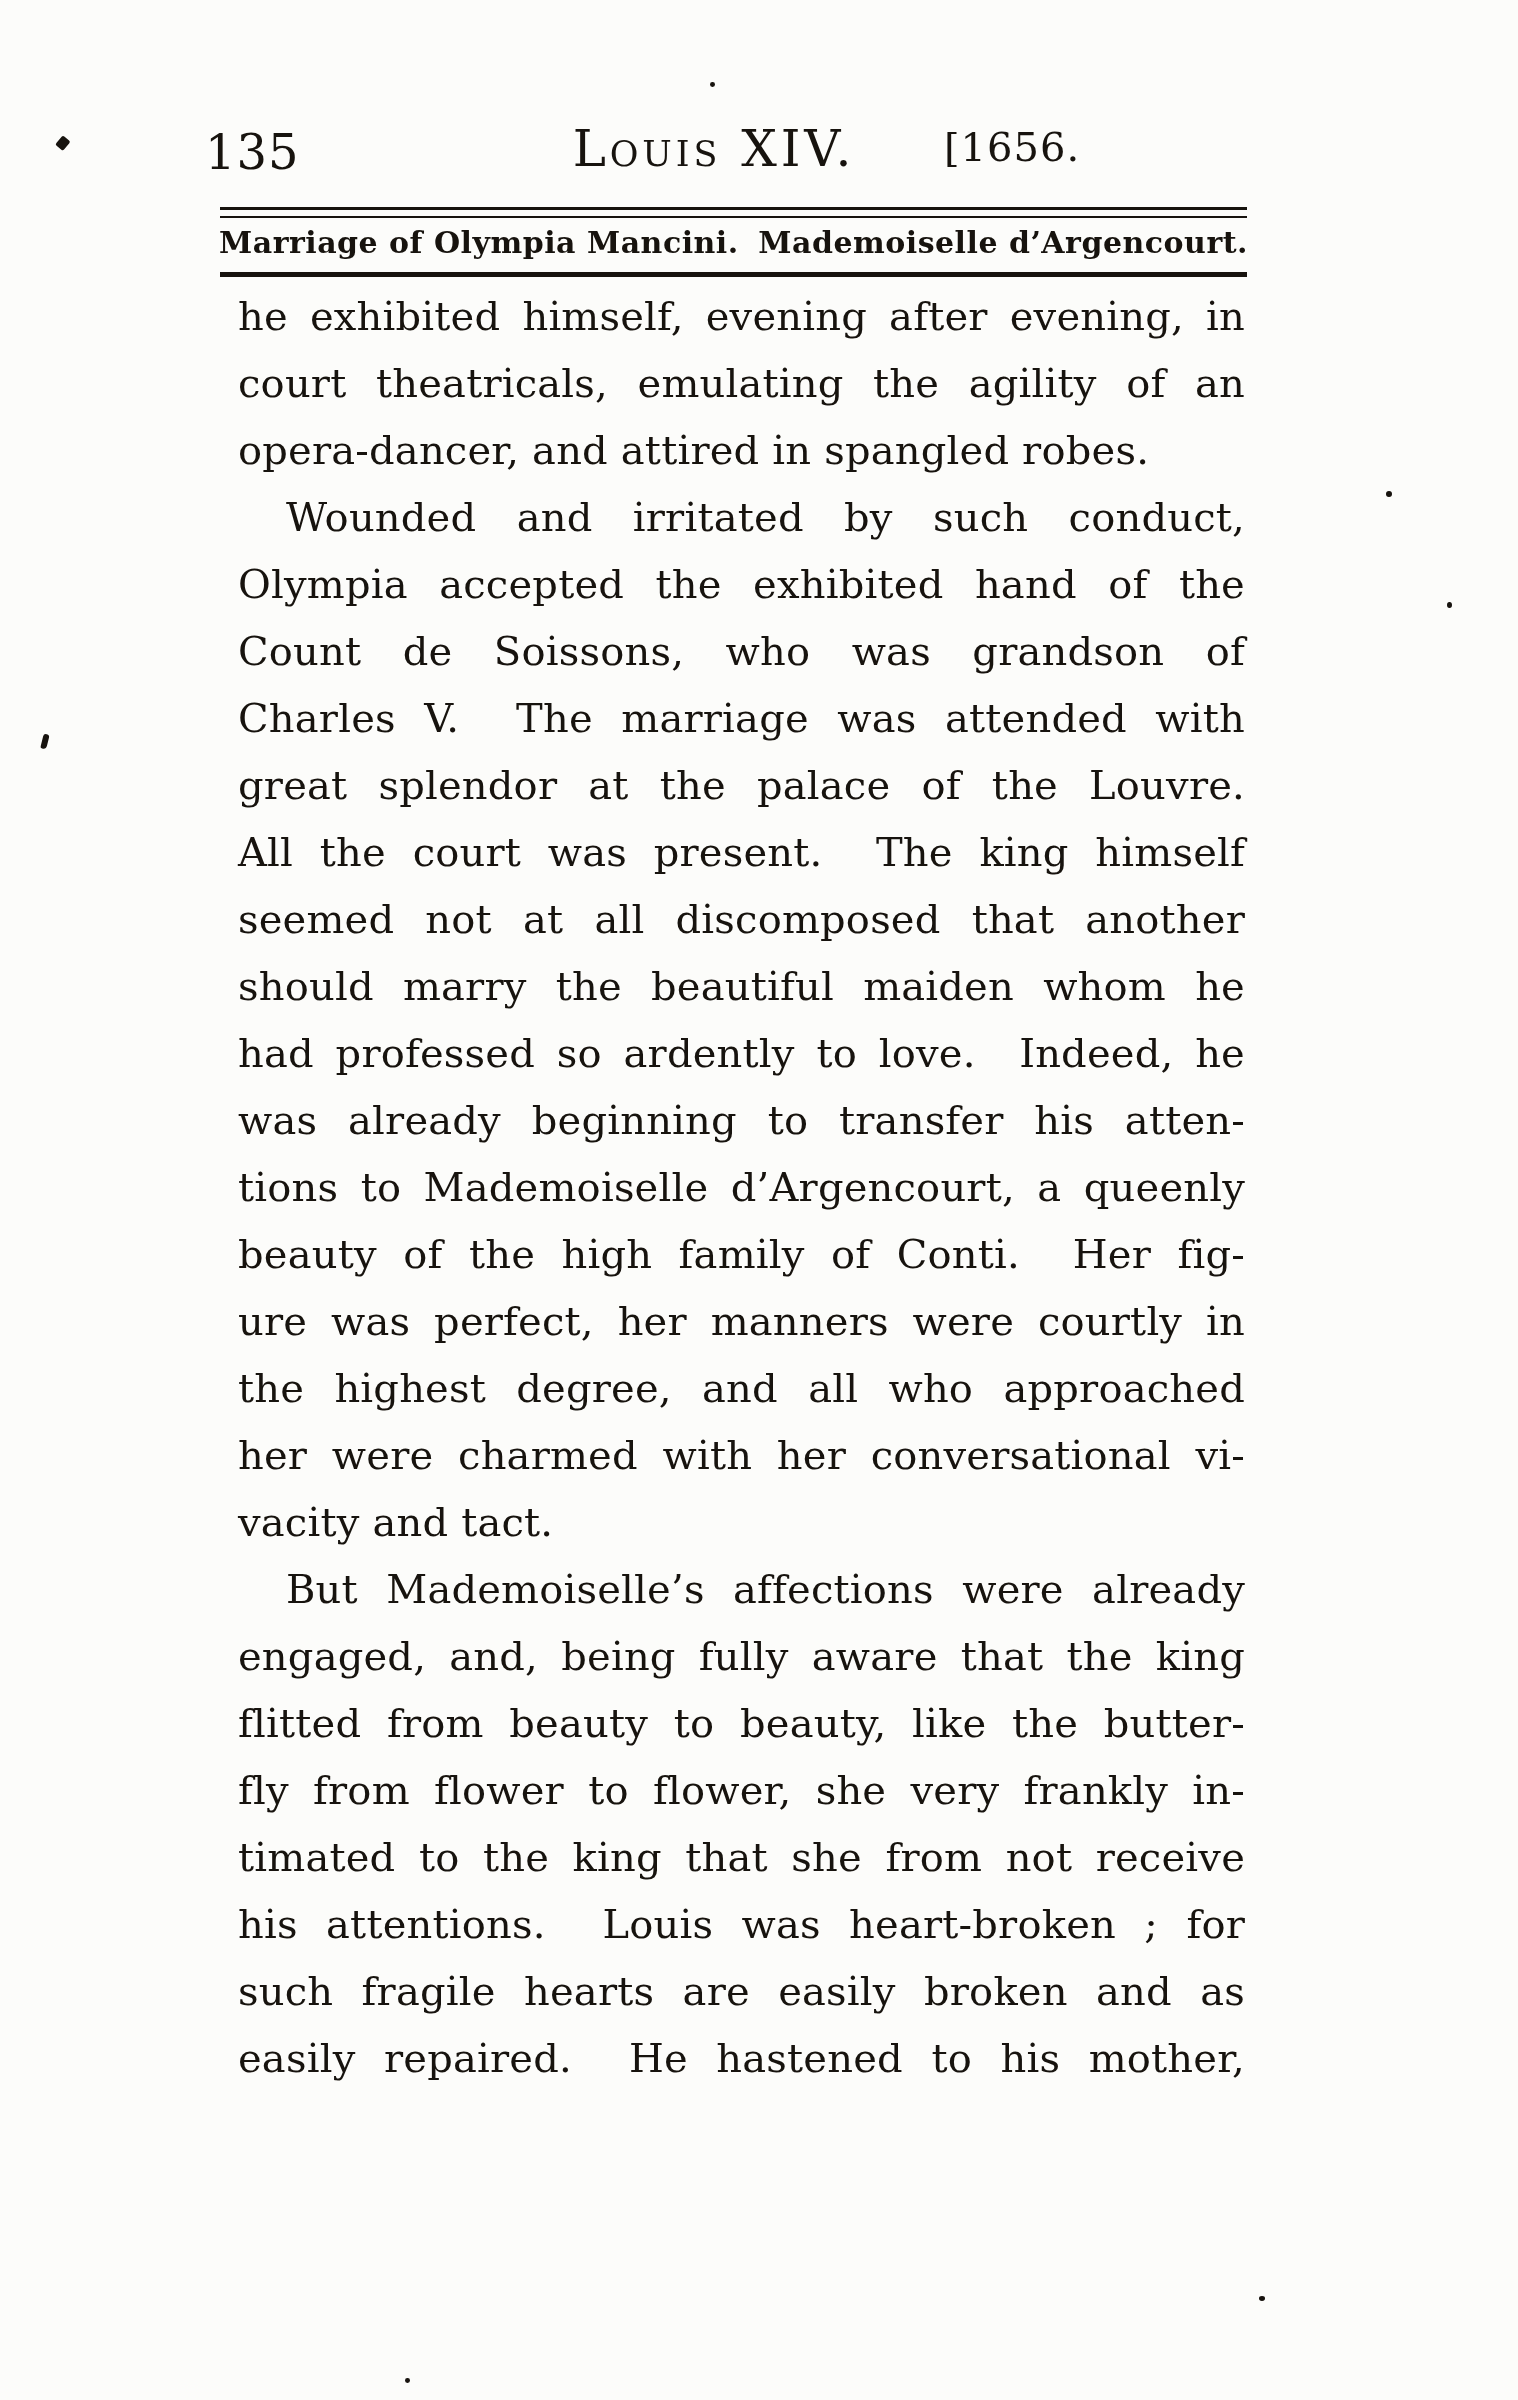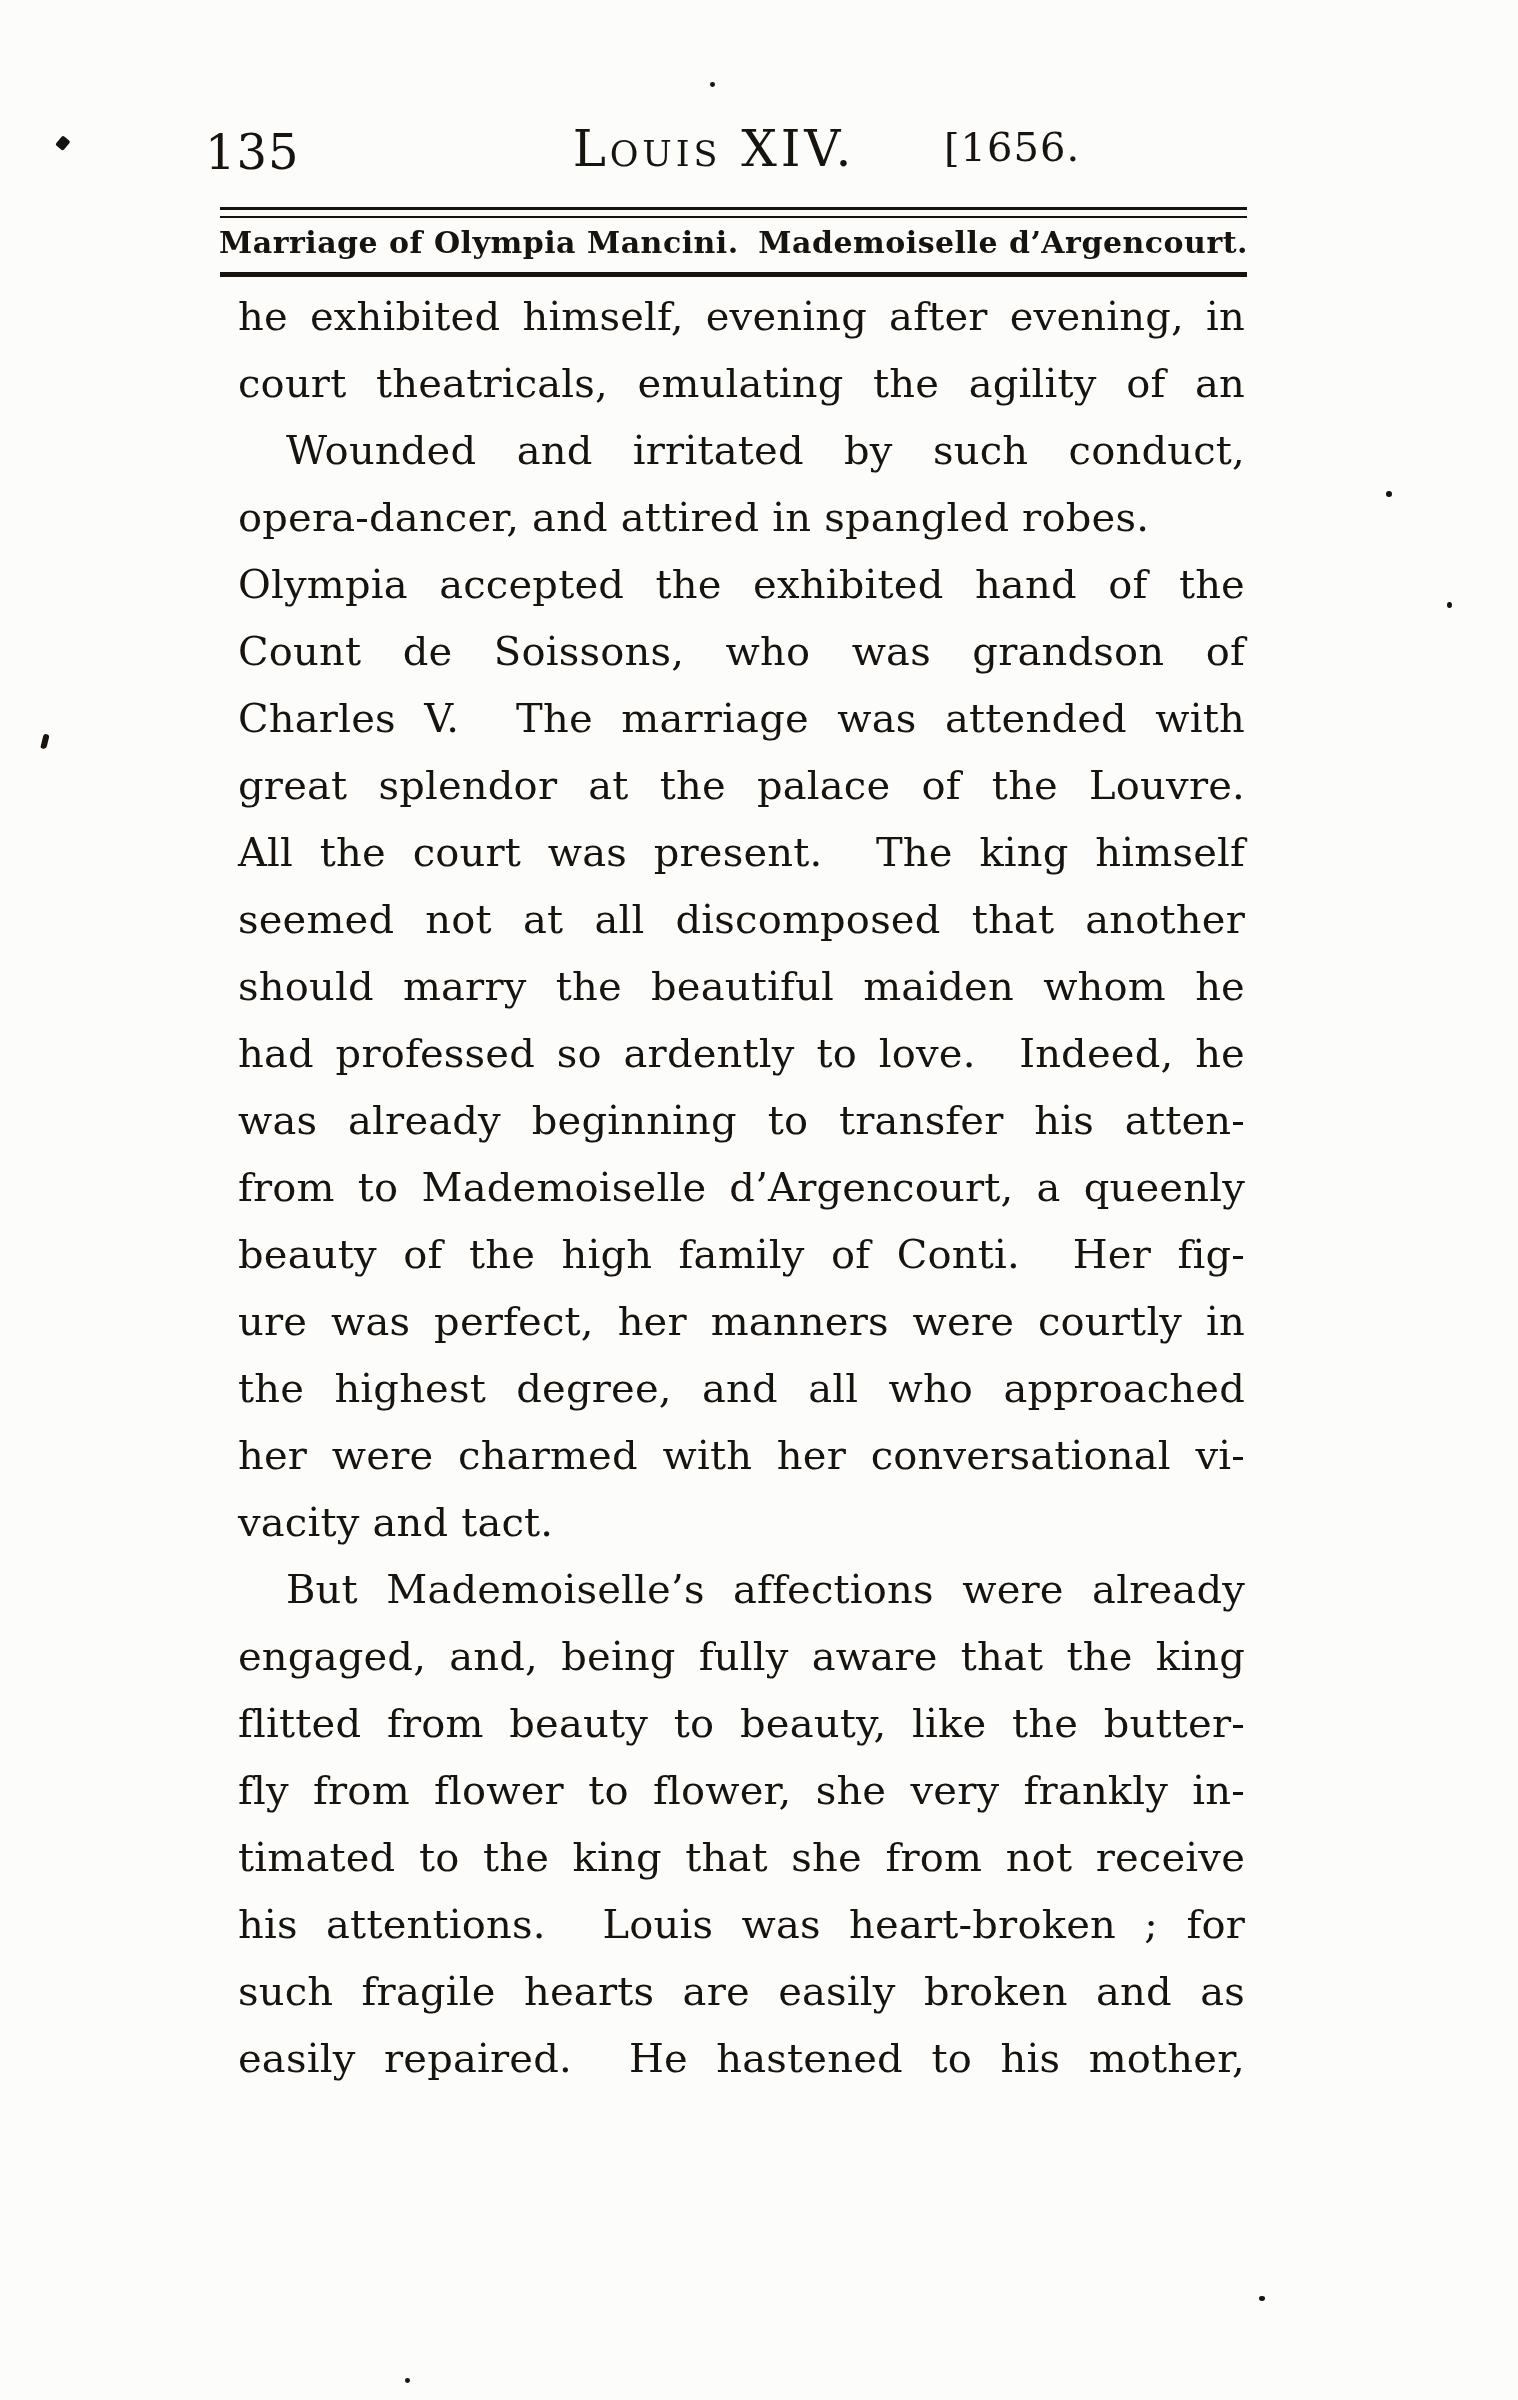--- a/index.html
+++ b/index.html
@@ -122,32 +122,32 @@
   <div class="rule-double"></div>
 
   <span class="running-head left">Marriage of Olympia Mancini.</span>
   <span class="running-head right">Mademoiselle d’Argencourt.</span>
 
   <div class="rule-single"></div>
 
   <main class="body-text">
       <div class="line">he exhibited himself, evening after evening, in</div>
       <div class="line">court theatricals, emulating the agility of an</div>
+      <div class="line no-just">opera-dancer, and attired in spangled robes.</div>
       <div class="line indent">Wounded and irritated by such conduct,</div>
-      <div class="line no-just">opera-dancer, and attired in spangled robes.</div>
       <div class="line">Olympia accepted the exhibited hand of the</div>
       <div class="line">Count de Soissons, who was grandson of</div>
       <div class="line">Charles V.&nbsp; The marriage was attended with</div>
       <div class="line">great splendor at the palace of the Louvre.</div>
       <div class="line">All the court was present.&nbsp; The king himself</div>
       <div class="line">seemed not at all discomposed that another</div>
       <div class="line">should marry the beautiful maiden whom he</div>
       <div class="line">had professed so ardently to love.&nbsp; Indeed, he</div>
       <div class="line">was already beginning to transfer his atten-</div>
-      <div class="line">from to Mademoiselle d’Argencourt, a queenly</div>
+      <div class="line">tions to Mademoiselle d’Argencourt, a queenly</div>
       <div class="line">beauty of the high family of Conti.&nbsp; Her fig-</div>
       <div class="line">ure was perfect, her manners were courtly in</div>
       <div class="line">the highest degree, and all who approached</div>
       <div class="line">her were charmed with her conversational vi-</div>
       <div class="line no-just">vacity and tact.</div>
       <div class="line indent">But Mademoiselle’s affections were already</div>
       <div class="line">engaged, and, being fully aware that the king</div>
       <div class="line">flitted from beauty to beauty, like the butter-</div>
       <div class="line">fly from flower to flower, she very frankly in-</div>
       <div class="line">timated to the king that she from not receive</div>

